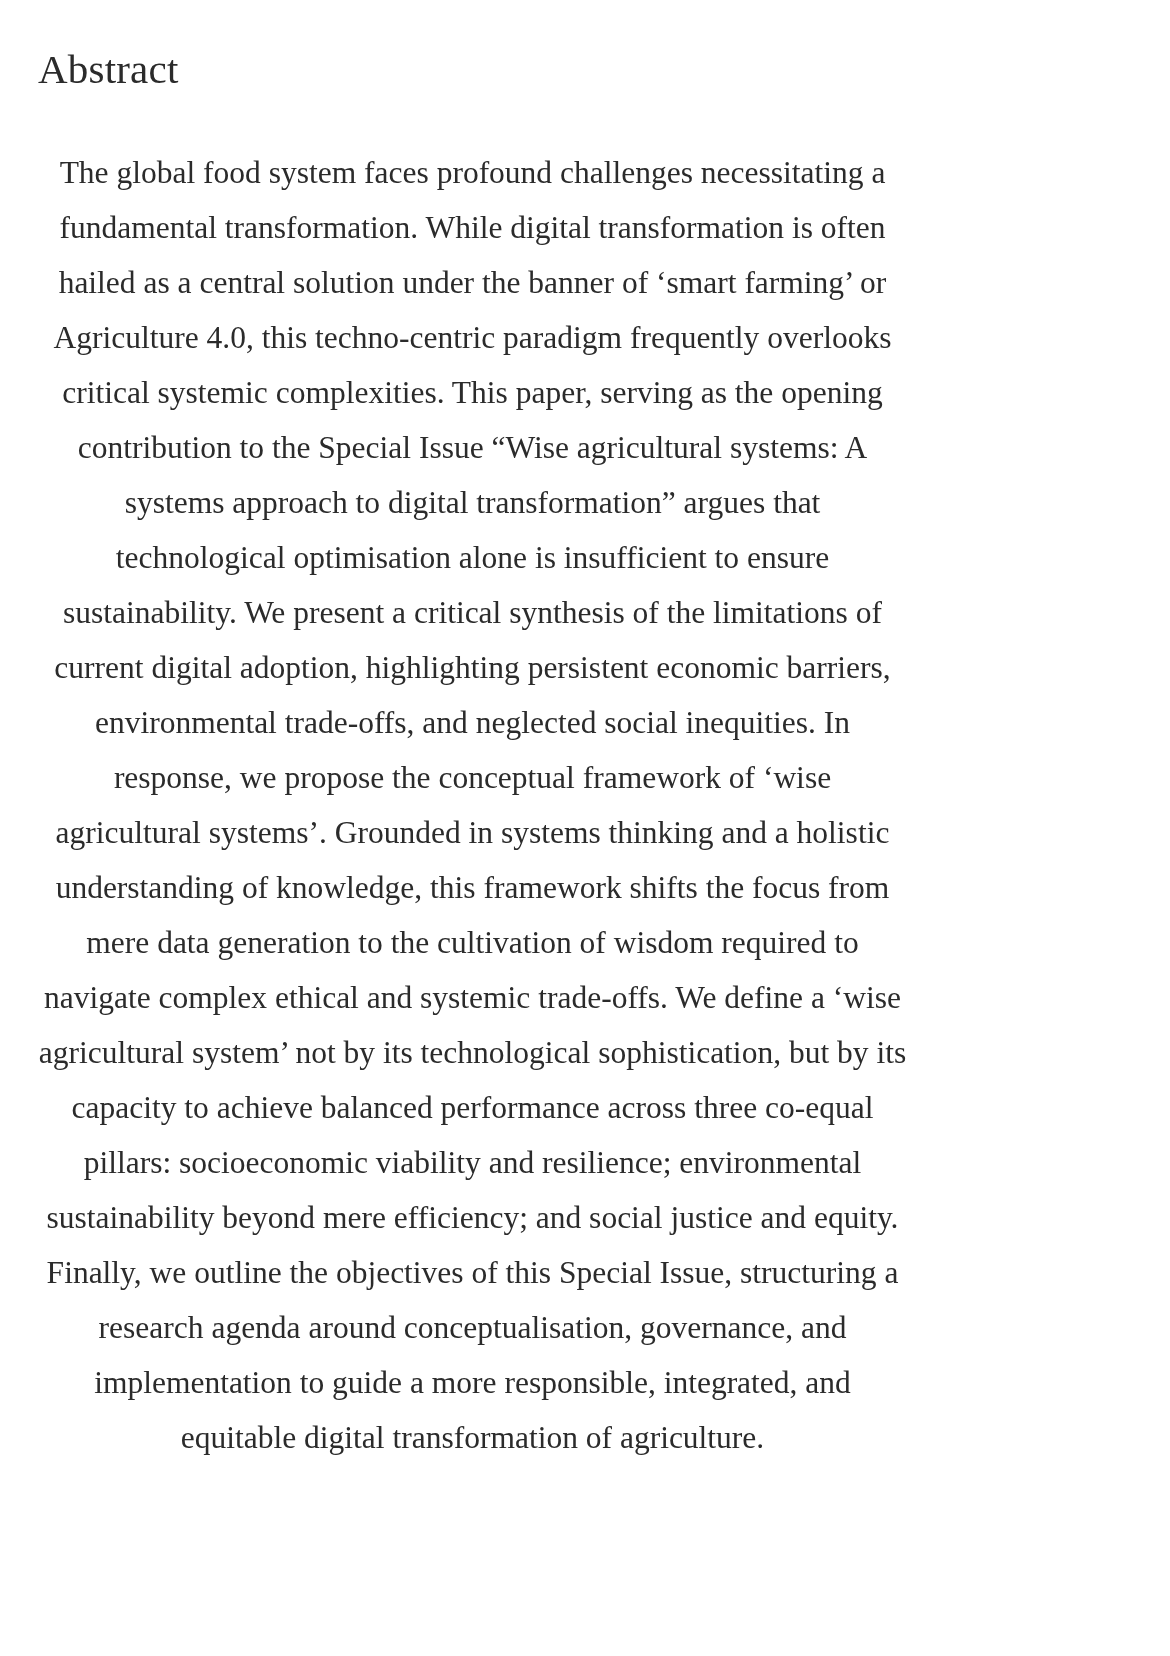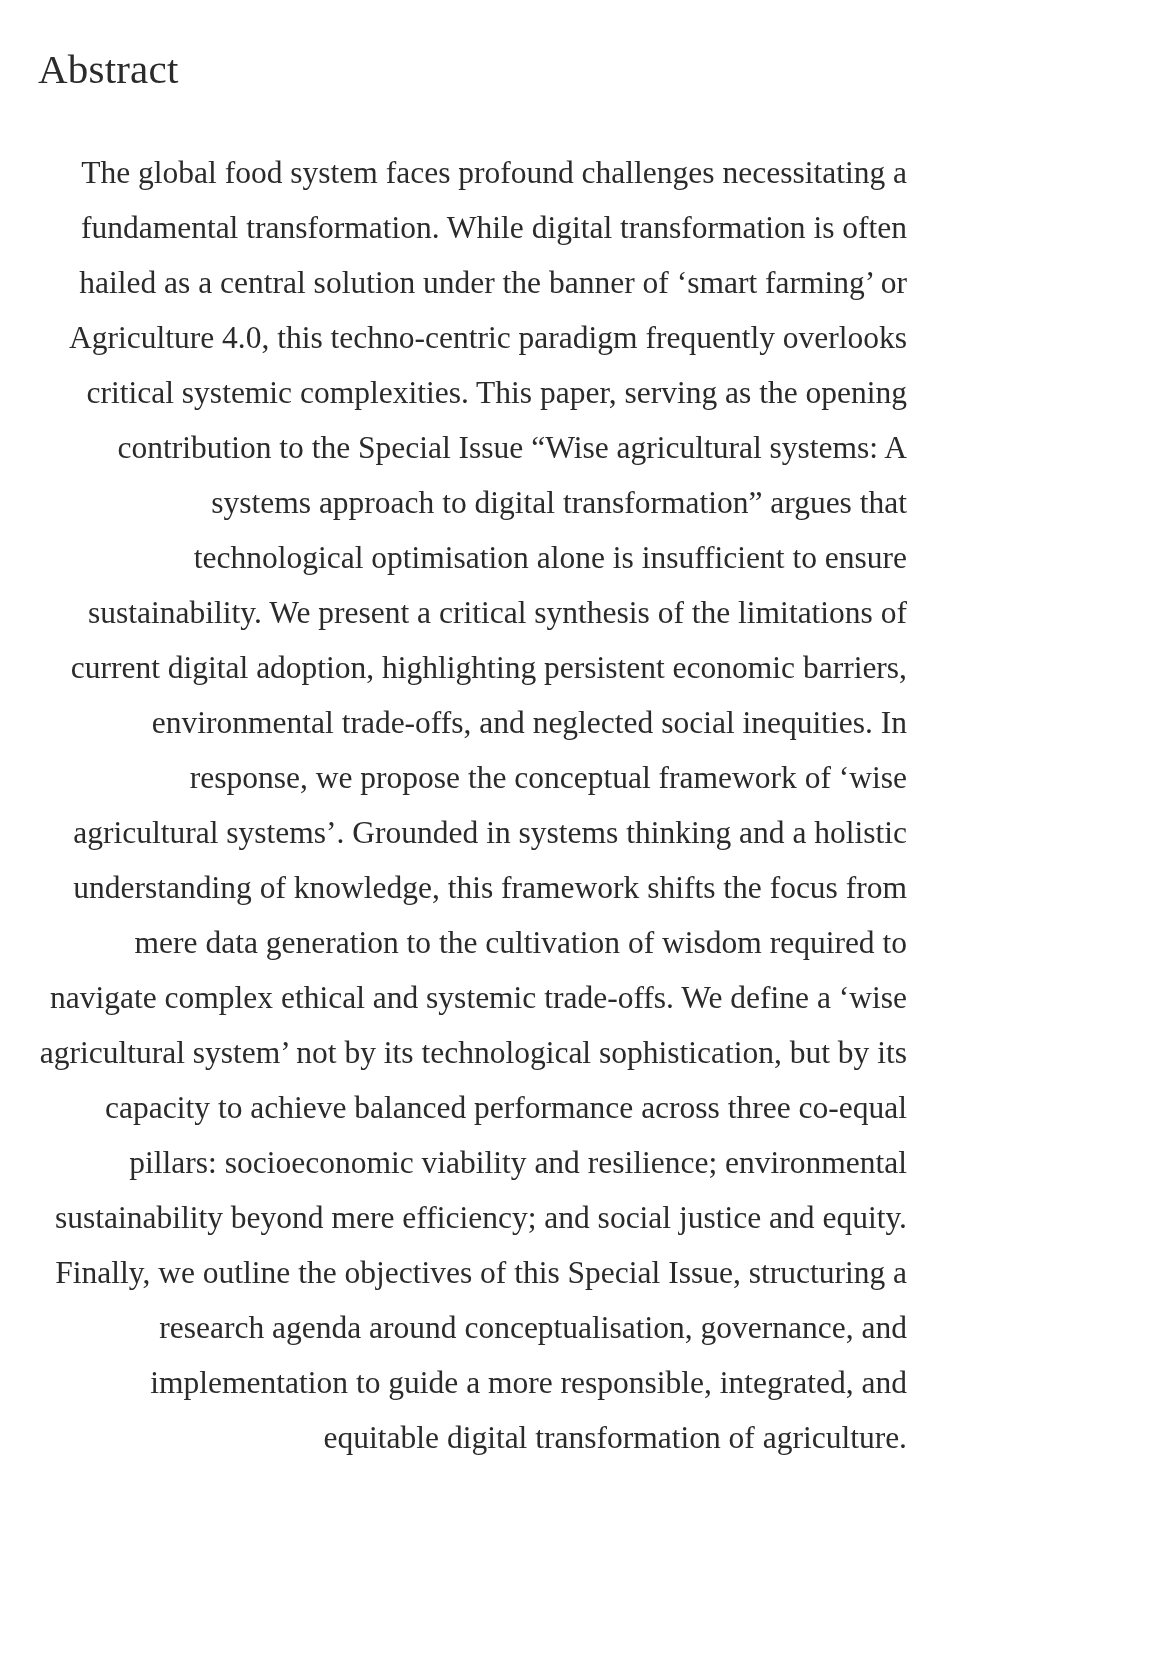--- a/index.html
+++ b/index.html
@@ -28,21 +28,21 @@
     color: var(--text-color);
     letter-spacing: 0.2px;
   }
   .abstract-paragraph {
     font-size: 31.5px;
     font-weight: 400;
     line-height: 55px;
     margin: 0;
     max-width: 948px;
     color: var(--text-color);
-    text-align: right;
+    text-align: center;
   }
 </style>
 </head>
 <body>
 
 <div class="page">
   <h2 class="abstract-heading">Abstract</h2>
   <p class="abstract-paragraph">The global food system faces profound challenges necessitating a fundamental transformation. While digital transformation is often hailed as a central solution under the banner of ‘smart farming’ or Agriculture 4.0, this techno-centric paradigm frequently overlooks critical systemic complexities. This paper, serving as the opening contribution to the Special Issue “Wise agricultural systems: A systems approach to digital transformation” argues that technological optimisation alone is insufficient to ensure sustainability. We present a critical synthesis of the limitations of current digital adoption, highlighting persistent economic barriers, environmental trade-offs, and neglected social inequities. In response, we propose the conceptual framework of ‘wise agricultural systems’. Grounded in systems thinking and a holistic understanding of knowledge, this framework shifts the focus from mere data generation to the cultivation of wisdom required to navigate complex ethical and systemic trade-offs. We define a ‘wise agricultural system’ not by its technological sophistication, but by its capacity to achieve balanced performance across three co-equal pillars: socioeconomic viability and resilience; environmental sustainability beyond mere efficiency; and social justice and equity. Finally, we outline the objectives of this Special Issue, structuring a research agenda around conceptualisation, governance, and implementation to guide a more responsible, integrated, and equitable digital transformation of agriculture.</p>
 </div>
 

